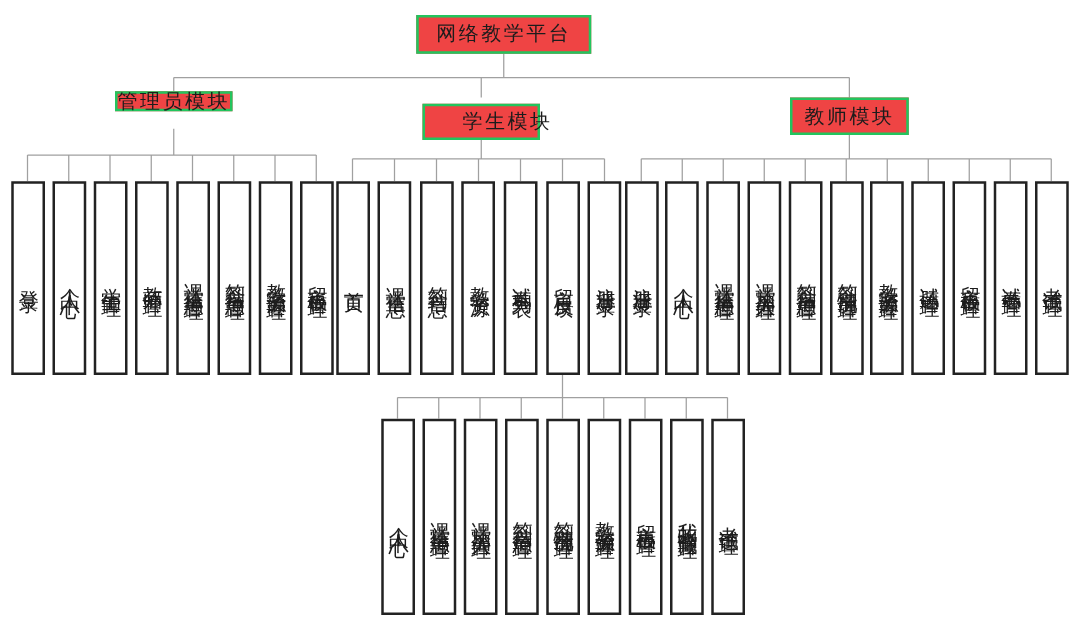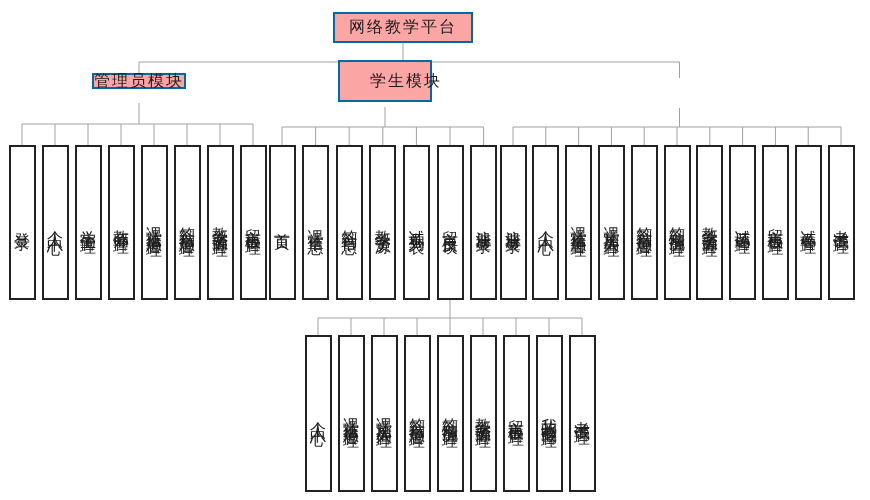--- a/index.html
+++ b/index.html
@@ -17,33 +17,33 @@
     overflow: hidden;
   }
   #connectors {
     position: absolute;
     left: 0;
     top: 0;
   }
   .hbox {
     position: absolute;
     box-sizing: border-box;
-    border: 2px solid #0369a1;
-    background: #fca5a5;
+    border: 2px solid #22c55e;
+    background: #ef4444;
     display: flex;
     align-items: center;
     justify-content: center;
     font-size: 16px;
     letter-spacing: 2px;
     white-space: nowrap;
     z-index: 2;
   }
   #root-box   { left: 333px; top: 12px; width: 140px; height: 31px; }
   #module-0   { left:  92px; top: 73px; width:  94px; height: 16px; }
-  #module-1   { left: 338px; top: 60px; width:  94px; height: 42px; padding-left: 42px; }
+  #module-1   { left: 338px; top: 83px; width:  94px; height: 29px; padding-left: 42px; }
   #module-2   { left: 632px; top: 78px; width:  95px; height: 30px; }
   .vbox {
     position: absolute;
     box-sizing: border-box;
     border: 2px solid #222222;
     background: #ffffff;
     display: flex;
     align-items: center;
     justify-content: center;
     z-index: 2;
@@ -64,20 +64,21 @@
   <svg id="connectors" width="870" height="500">
       <path d="M403 43L403 62M139 62L679.5 62M139 62L139 73M385 62L385 78M679.5 62L679.5 78M139 103L139 124M22 124L253 124M22 124L22 145M55 124L55 145M88 124L88 145M121 124L121 145M154 124L154 145M187 124L187 145M220 124L220 145M253 124L253 145M385 107L385 127M282 127L483.6 127M282 127L282 145M315.6 127L315.6 145M349.2 127L349.2 145M382.8 127L382.8 145M416.4 127L416.4 145M450 127L450 145M483.6 127L483.6 145M679.5 108L679.5 127M513 127L841 127M513 127L513 145M545.8 127L545.8 145M578.6 127L578.6 145M611.4 127L611.4 145M644.2 127L644.2 145M677 127L677 145M709.8 127L709.8 145M742.5999999999999 127L742.5999999999999 145M775.4 127L775.4 145M808.2 127L808.2 145M841 127L841 145M450 300L450 318M318 318L582 318M318 318L318 335M351 318L351 335M384 318L384 335M417 318L417 335M450 318L450 335M483 318L483 335M516 318L516 335M549 318L549 335M582 318L582 335" fill="none" stroke="#a0a0a0" stroke-width="1"></path>
     </svg>
 
   <div class="hbox" id="root-box">网络教学平台</div>
 
   <div class="hbox" id="module-0">管理员模块</div>
 
   <div class="hbox" id="module-1">学生模块</div>
 
+  <div class="hbox" id="module-2">教师模块</div>
 
   <div id="leaf-layer">
       <div class="vbox" style="left: 8.5px; top: 145px; width: 27px; height: 155px;">
         <span class="vtext">登录</span>
       </div>
       <div class="vbox" style="left: 41.5px; top: 145px; width: 27px; height: 155px;">
         <span class="vtext">个人中心</span>
       </div>
       <div class="vbox" style="left: 74.5px; top: 145px; width: 27px; height: 155px;">
         <span class="vtext">学生管理</span>

